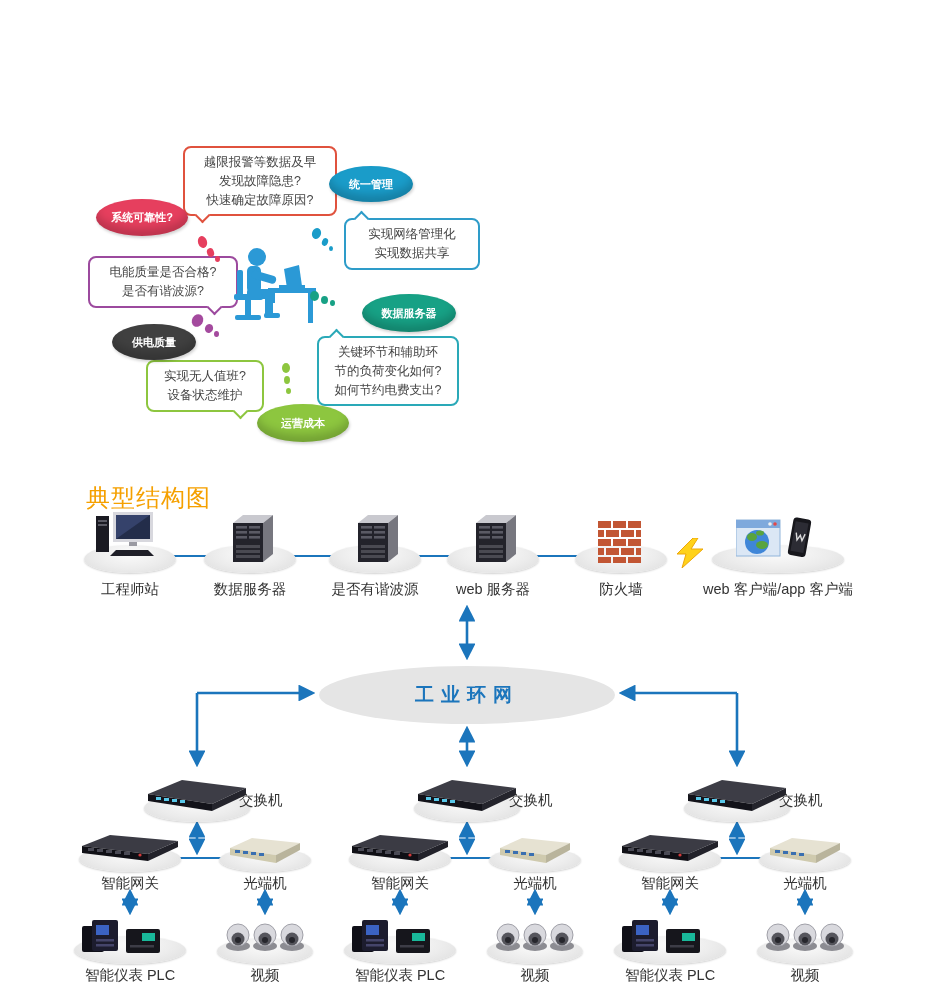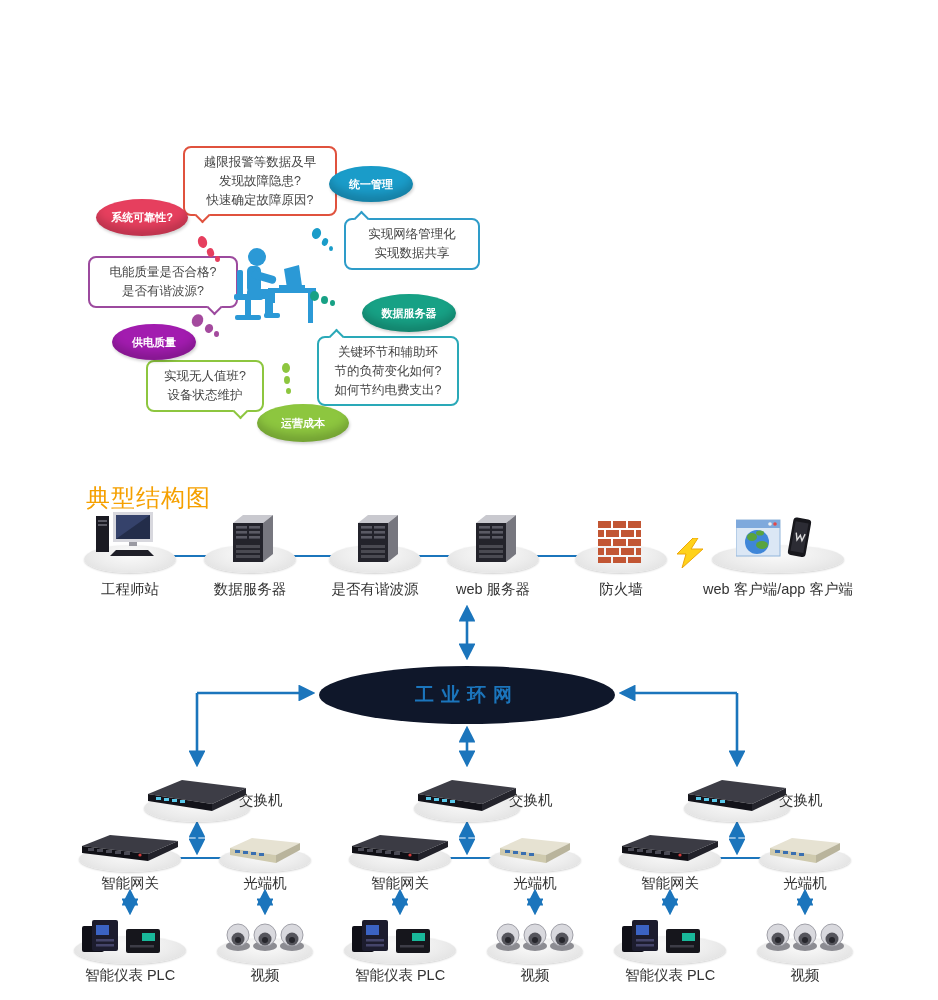--- a/index.html
+++ b/index.html
@@ -77,21 +77,21 @@
 
     <div class="speech" style="left: 317px; top: 336px; width: 142px; border-color: rgb(42, 169, 184);">
       <span>关键环节和辅助环</span>
       <span>节的负荷变化如何?</span>
       <span>如何节约电费支出?</span>
       <i class="tail up" style="left:12px"></i>
     </div>
 
     <div class="ellipse-tag" style="left: 96px; top: 199px; width: 92px; height: 37px; background-color: rgb(230, 63, 94);">系统可靠性?</div>
     <div class="ellipse-tag" style="left: 329px; top: 166px; width: 84px; height: 36px; background-color: rgb(26, 156, 201);">统一管理</div>
-    <div class="ellipse-tag" style="left: 112px; top: 324px; width: 84px; height: 36px; background-color: #a21caf;">供电质量</div>
+    <div class="ellipse-tag" style="left: 112px; top: 324px; width: 84px; height: 36px; background-color: #404040;">供电质量</div>
     <div class="ellipse-tag" style="left: 362px; top: 294px; width: 94px; height: 38px; background-color: rgb(23, 161, 133);">数据服务器</div>
     <div class="ellipse-tag" style="left: 257px; top: 404px; width: 92px; height: 38px; background-color: rgb(141, 198, 63);">运营成本</div>
 
     <svg class="icon" style="left:218px;top:244px;fill:#2b99d6" width="100" height="92" viewBox="0 0 100 92">
       <circle cx="39" cy="13" r="9"></circle>
       <rect x="29" y="22" width="14" height="27" rx="5"></rect>
       <rect x="35" y="26" width="25" height="8" rx="4" transform="rotate(16 35 26)"></rect>
       <rect x="29" y="45" width="25" height="10" rx="3"></rect>
       <rect x="47" y="52" width="8" height="20"></rect>
       <rect x="46" y="69" width="16" height="5" rx="2"></rect>
@@ -280,21 +280,21 @@
       <ellipse cx="26" cy="31" rx="6" ry="4" fill="#59a43e"></ellipse>
       <ellipse cx="24" cy="19" rx="4" ry="2.6" fill="#59a43e"></ellipse>
       <g transform="rotate(10 62 26)">
         <rect x="54" y="4" width="18" height="38" rx="3.5" fill="#17171c"></rect>
         <rect x="56.5" y="8" width="13" height="30" fill="#2c2c34"></rect>
         <path d="M59 19 l2 7 l2.5-5 l2.5 5 l2-7" stroke="#dddddd" stroke-width="1.4" fill="none"></path>
       </g>
     </svg>
     <div class="nlabel" style="left:703px;top:580px;width:150px">web 客户端/app 客户端</div>
 
-    <div class="ring" style="background-color: #0f172a;">工业环网</div>
+    <div class="ring" style="background-color: #e5e5e5;">工业环网</div>
 
     <div class="plat" style="left:144px;top:794px;width:106px;height:28px"></div>
     <svg class="icon" style="left:142px;top:774px" width="110" height="40" viewBox="0 0 110 40">
       <polygon points="6,20 40,6 104,14 70,30" fill="#3d3d46"></polygon>
       <polygon points="70,30 104,14 104,21 70,37" fill="#24242c"></polygon>
       <polygon points="6,20 70,30 70,37 6,27" fill="#13131a"></polygon>
       <g fill="#58c7e8">
           <rect x="14" y="23" width="5" height="3"></rect>
           <rect x="22" y="24" width="5" height="3"></rect>
           <rect x="30" y="25" width="5" height="3"></rect>

